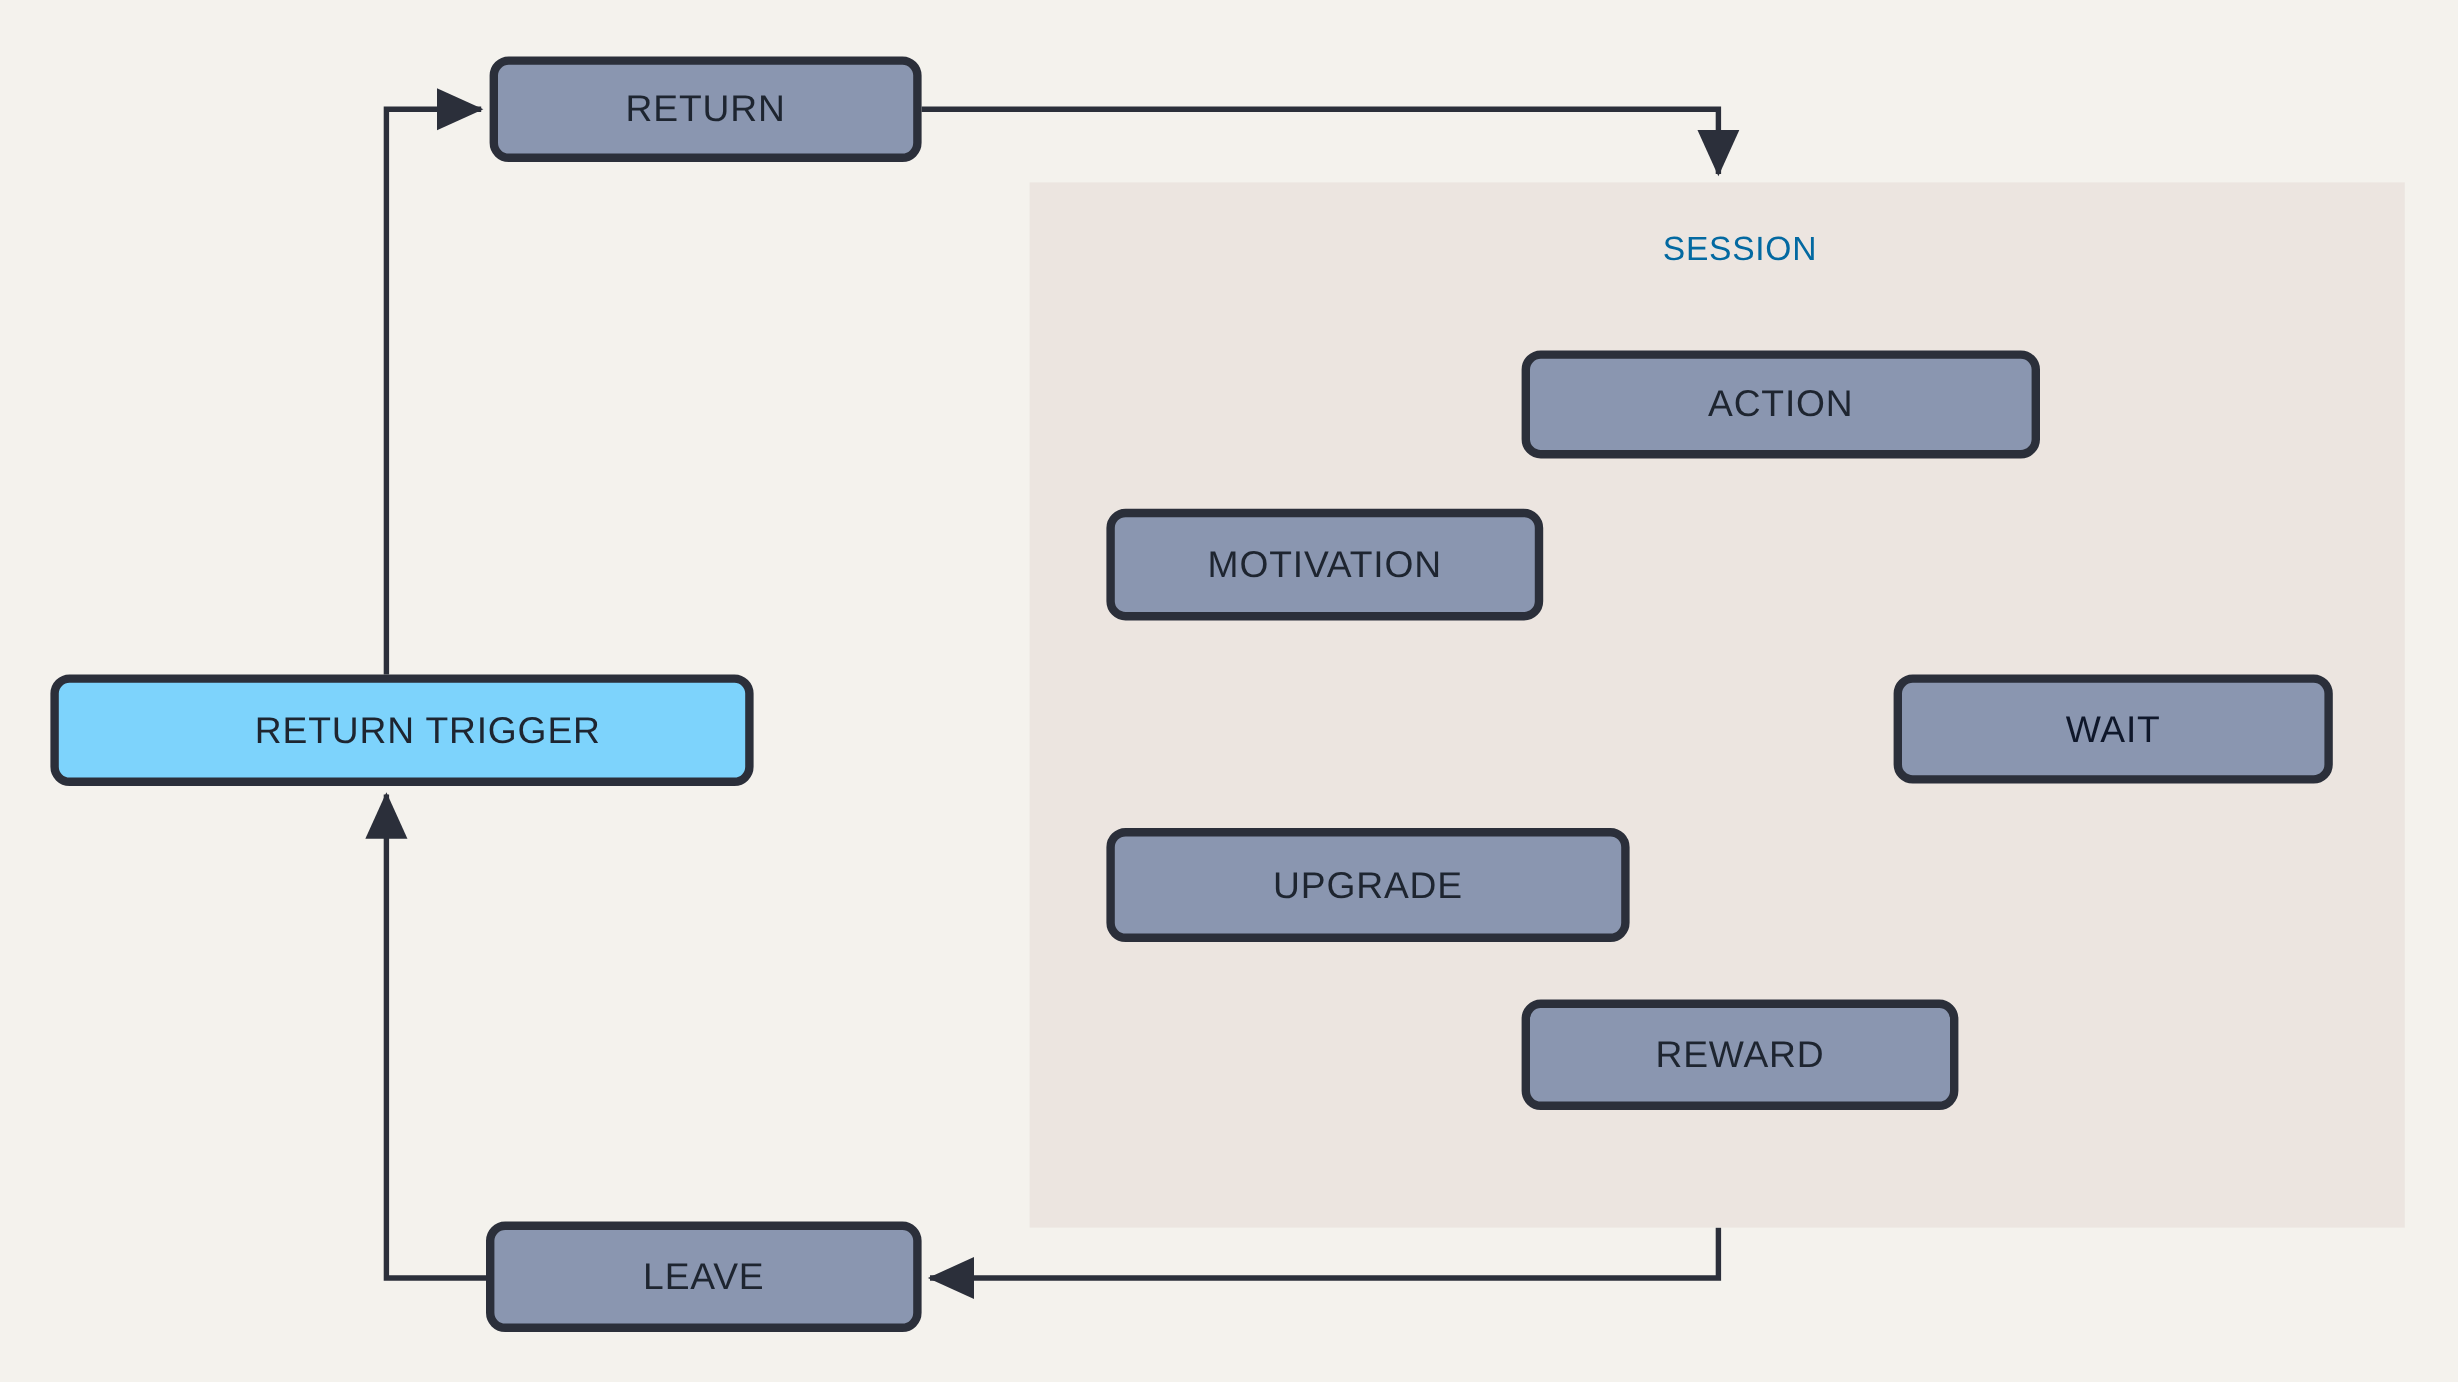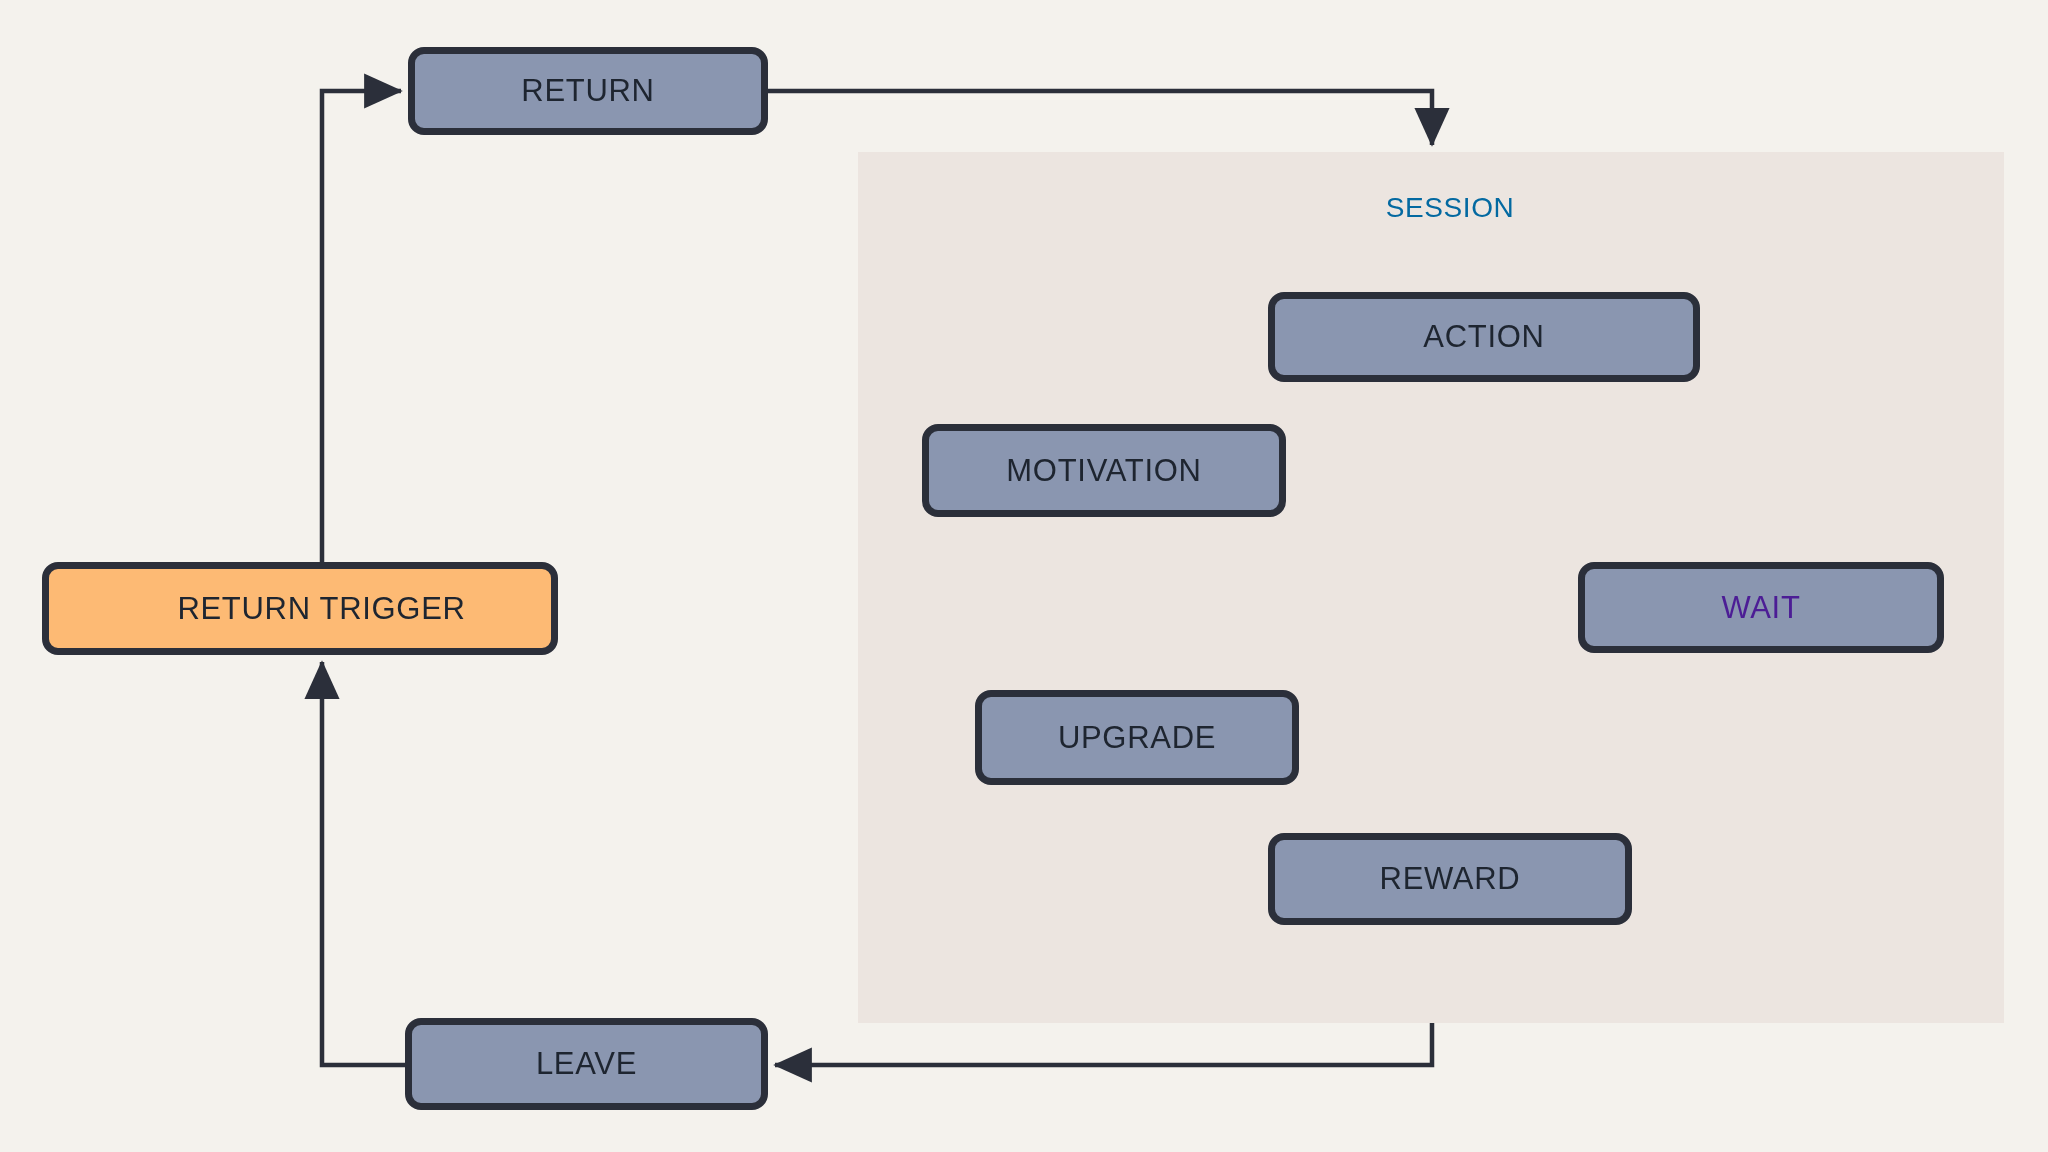--- a/index.html
+++ b/index.html
@@ -87,35 +87,35 @@
 
       <path d="M 1268,878 L 1103,878 L 1103,792" marker-end="url(#arrowhead)"></path>
 
       <path d="M 1103,690 L 1103,524" marker-end="url(#arrowhead)"></path>
     </g>
   </svg>
 
   <div class="node-box" id="node-return" style="left: 408px; top: 47px; width: 360px; height: 88px; background: rgb(138, 150, 176); border-color: rgb(43, 47, 58); color: rgb(30, 37, 48);">
     <span>RETURN</span>
   </div>
-  <div class="node-box" id="node-return_trigger" style="left: 42px; top: 562px; width: 516px; height: 93px; background: #fdba74; border-color: rgb(43, 47, 58); color: rgb(30, 37, 48); padding-left: 43px;">
+  <div class="node-box" id="node-return_trigger" style="left: 42px; top: 562px; width: 586px; height: 93px; background: #7dd3fc; border-color: rgb(43, 47, 58); color: rgb(30, 37, 48); padding-left: 43px;">
     <span>RETURN TRIGGER</span>
   </div>
   <div class="node-box" id="node-leave" style="left: 405px; top: 1018px; width: 363px; height: 92px; background: rgb(138, 150, 176); border-color: rgb(43, 47, 58); color: rgb(30, 37, 48);">
     <span>LEAVE</span>
   </div>
   <div class="node-box" id="node-action" style="left: 1268px; top: 292px; width: 432px; height: 90px; background: rgb(138, 150, 176); border-color: rgb(43, 47, 58); color: rgb(30, 37, 48);">
     <span>ACTION</span>
   </div>
   <div class="node-box" id="node-motivation" style="left: 922px; top: 424px; width: 364px; height: 93px; background: rgb(138, 150, 176); border-color: rgb(43, 47, 58); color: rgb(30, 37, 48); text-align: right;">
     <span>MOTIVATION</span>
   </div>
-  <div class="node-box" id="node-upgrade" style="left: 975px; top: 690px; width: 324px; height: 95px; background: rgb(138, 150, 176); border-color: rgb(43, 47, 58); color: rgb(30, 37, 48);">
+  <div class="node-box" id="node-upgrade" style="left: 922px; top: 690px; width: 436px; height: 95px; background: rgb(138, 150, 176); border-color: rgb(43, 47, 58); color: rgb(30, 37, 48);">
     <span>UPGRADE</span>
   </div>
   <div class="node-box" id="node-reward" style="left: 1268px; top: 833px; width: 364px; height: 92px; background: rgb(138, 150, 176); border-color: rgb(43, 47, 58); color: rgb(30, 37, 48);">
     <span>REWARD</span>
   </div>
-  <div class="node-box" id="node-wait" style="left: 1578px; top: 562px; width: 366px; height: 91px; background: rgb(138, 150, 176); border-color: rgb(43, 47, 58); color: #4c1d95; text-align: right;">
+  <div class="node-box" id="node-wait" style="left: 1578px; top: 562px; width: 366px; height: 91px; background: rgb(138, 150, 176); border-color: rgb(43, 47, 58); color: #0f172a; text-align: right;">
     <span>WAIT</span>
   </div>
 
 </div>
 
 </body></html>

